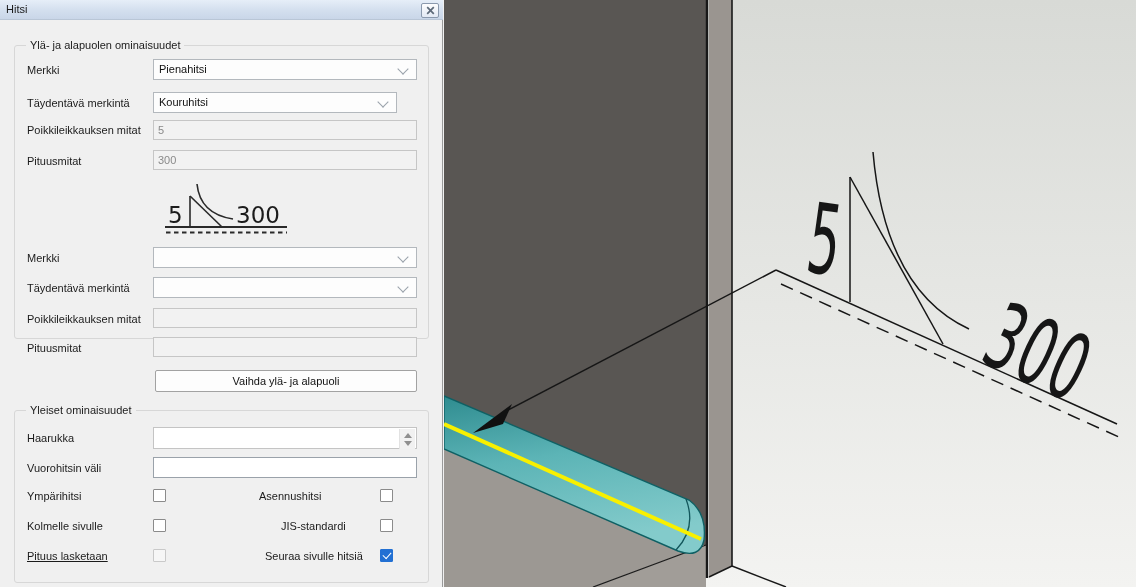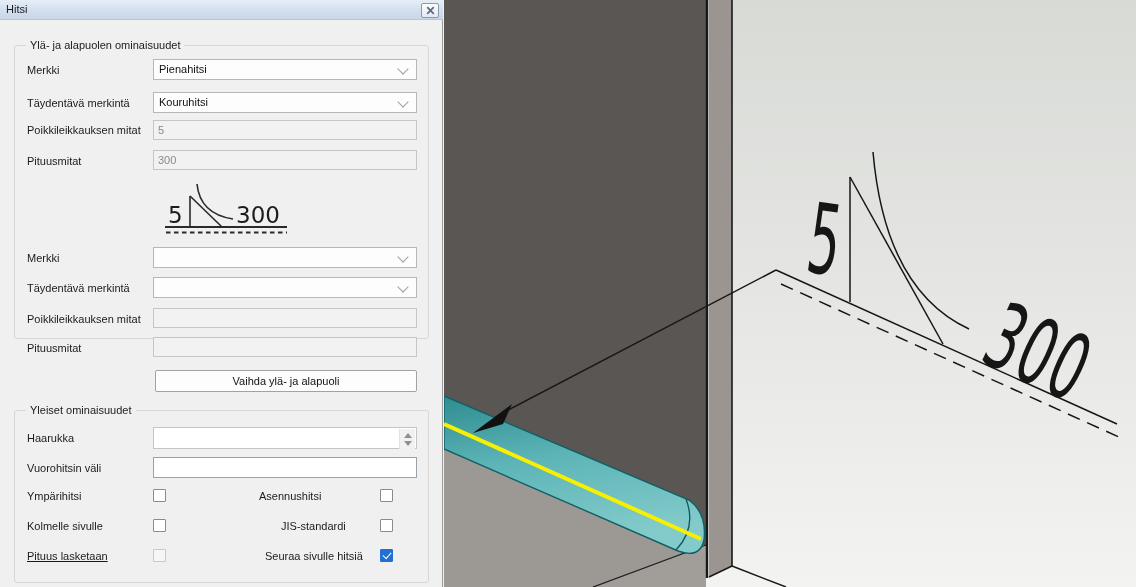--- a/index.html
+++ b/index.html
@@ -70,21 +70,21 @@
       <span class="legend">Ylä- ja alapuolen ominaisuudet</span>
     </div>
 
     <span class="lbl" style="left:27px;top:64px;">Merkki</span>
     <div class="combo" style="left:153px;top:59px;width:264px;">
       <span>Pienahitsi</span>
       <span class="chev"></span>
     </div>
 
     <span class="lbl" style="left:27px;top:97px;">Täydentävä merkintä</span>
-    <div class="combo" style="left:153px;top:92px;width:264px;">
+    <div class="combo" style="left:153px;top:92px;width:244px;">
       <span>Kouruhitsi</span>
       <span class="chev"></span>
     </div>
 
     <span class="lbl" style="left:27px;top:124px;">Poikkileikkauksen mitat</span>
     <input class="txt dis" style="left: 153px; top: 120px; width: 264px;" disabled="" value="5">
 
     <span class="lbl" style="left:27px;top:155px;">Pituusmitat</span>
     <input class="txt dis" style="left: 153px; top: 150px; width: 264px;" disabled="" value="300">
 

